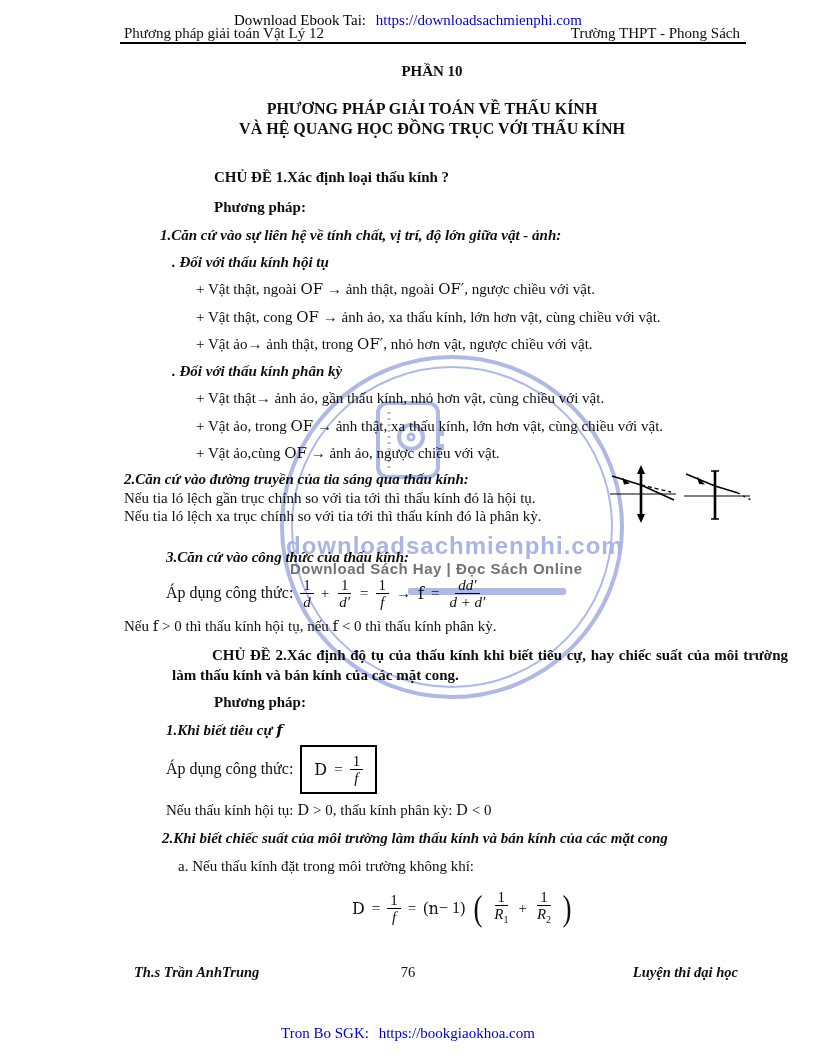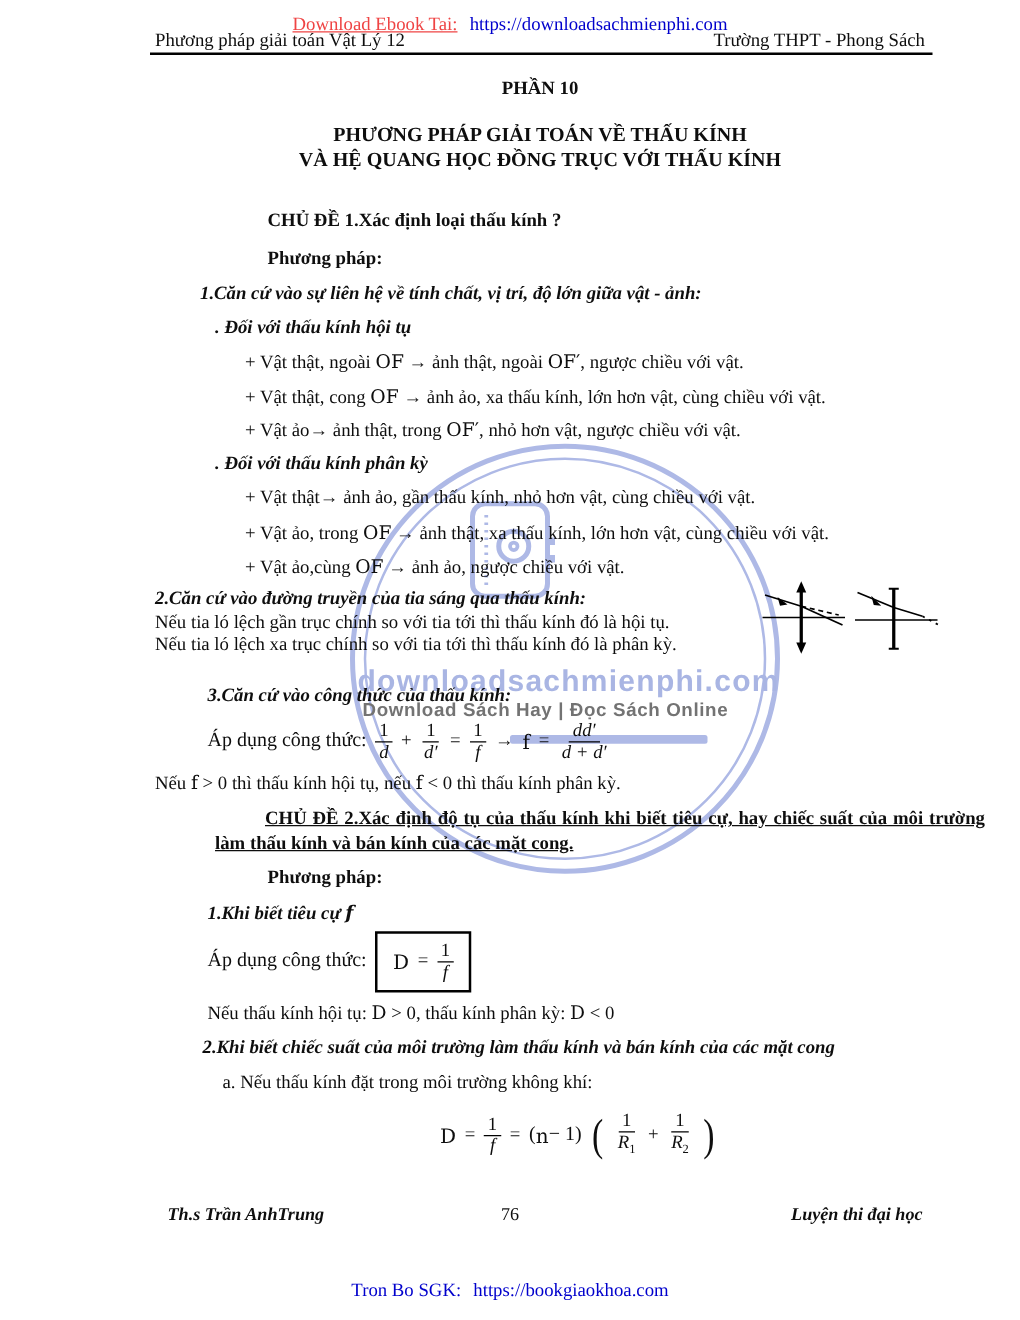--- a/index.html
+++ b/index.html
@@ -1,27 +1,27 @@
 <!DOCTYPE html>
 <html><head>
 <meta charset="utf-8">
 <style>
   html,body{margin:0;padding:0;background:#9a9a9a;}
   .page{position:relative;width:816px;height:1056px;margin:0 auto;background:#ffffff;
         font-family:"Liberation Serif","DejaVu Serif",serif;color:#0e0e0e;overflow:hidden;}
   .wm-layer{position:absolute;inset:0;z-index:0;pointer-events:none;}
   .content{position:absolute;inset:0;z-index:1;}
   .t{position:absolute;font-size:15px;line-height:19px;white-space:nowrap;}
-  .wrap{white-space:normal;text-decoration:underline;}
+  .wrap{white-space:normal;}
   .b{font-weight:700;padding-left:48px;}
   .bi{font-weight:700;font-style:italic;}
   .it{font-style:italic;}
   .rm{font-style:normal;}
   .math{font-family:"DejaVu Serif","Liberation Serif",serif;}
-  .red{color:#ef4444;text-decoration:underline;}
+  .red{color:#000000;}
   .blue{color:#0000cc;}
   .center{left:0;right:0;text-align:center;}
   .rule{position:absolute;background:#000;}
   
   .frow{position:absolute;display:flex;align-items:center;gap:7px;}
   .frac{display:inline-flex;flex-direction:column;align-items:center;font-size:15px;line-height:16px;}
   .fn{display:block;padding:0 3px;border-bottom:1.4px solid #000;text-align:center;}
   .fd{display:block;padding:0 3px;text-align:center;}
   .opx{font-size:15px;}
   .boxed{display:inline-flex;align-items:center;gap:7px;border:2px solid #000;padding:6px 12px;}

